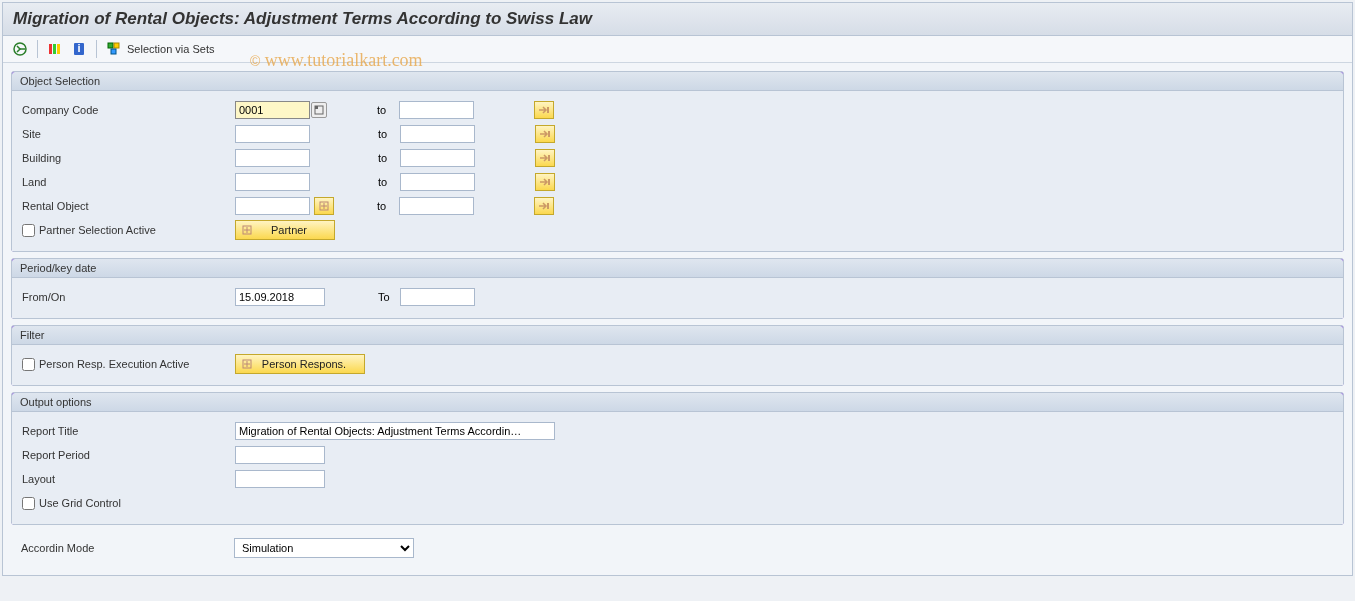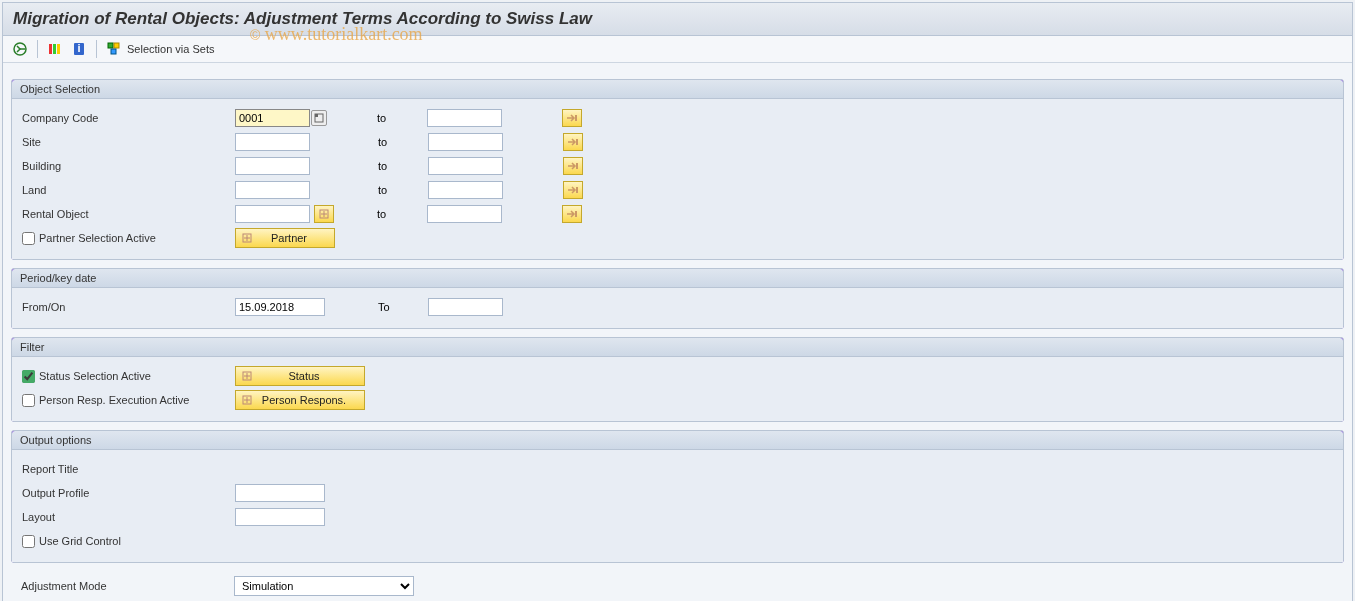--- a/index.html
+++ b/index.html
@@ -5,45 +5,45 @@
     * { margin: 0; padding: 0; box-sizing: border-box; font-family: Arial, sans-serif; font-size: 11px; }
     body { background: #eef1f5; width: 1355px; height: 601px; overflow: hidden; position: relative; }
     .main-container { background: #f2f5f9; border: 1px solid #b8c4d4; margin: 2px; }
     .title-bar { background: linear-gradient(to bottom, #e8ecf2, #d6dde7); padding: 6px 10px; border-bottom: 1px solid #b8c4d4; }
     .title-bar h1 { font-size: 17px; font-style: italic; font-weight: bold; color: #333; }
     .toolbar { background: #f5f7fa; padding: 4px 8px; border-bottom: 1px solid #cdd6e1; display: flex; align-items: center; gap: 6px; }
     .tb-icon { width: 18px; height: 18px; display: inline-flex; align-items: center; justify-content: center; cursor: pointer; }
     .tb-sep { width: 1px; height: 18px; background: #b8c4d4; margin: 0 2px; }
     .tb-link { display: inline-flex; align-items: center; gap: 4px; cursor: pointer; color: #333; text-align: center; }
     .content { padding: 8px 8px 12px 8px; }
-    .groupbox { border: 1px solid #b8c4d4; border-radius: 3px; margin-bottom: 6px; background: #6d28d9; margin-top: 8px; }
+    .groupbox { border: 1px solid #b8c4d4; border-radius: 3px; margin-bottom: 6px; background: #6d28d9; }
     .groupbox-header { background: linear-gradient(to bottom, #dfe6ef, #cdd8e6); padding: 3px 8px; border-bottom: 1px solid #b8c4d4; color: #333; border-radius: 3px 3px 0 0; }
     .groupbox-body { padding: 8px 8px; background: #e8edf4; }
     .row { display: flex; align-items: center; height: 22px; margin-bottom: 2px; }
     .label { width: 215px; padding-left: 2px; color: #333; }
     .input { height: 18px; border: 1px solid #a9b8cc; background: #fff; padding: 0 3px; font-size: 11px; }
     .input.short { width: 75px; }
     .input.focused { background: #fef7c7; border: 1px solid #888; }
-    .to-label { width: 50px; text-align: left; padding-left: 0; margin-left: 68px; }
+    .to-label { width: 22px; text-align: left; padding-left: 0; margin-left: 68px; }
     .more-btn { width: 20px; height: 18px; background: linear-gradient(to bottom, #fff4c2, #fbd84e); border: 1px solid #c4a82c; display: inline-flex; align-items: center; justify-content: center; cursor: pointer; margin-left: 60px; }
     .more-btn-inner { width: 12px; height: 10px; }
     .more-btn svg { display: block; }
     .icon-btn-sm { width: 20px; height: 18px; background: linear-gradient(to bottom,#fff4c2,#fbd84e); border:1px solid #c4a82c; display:inline-flex; align-items:center; justify-content:center; cursor:pointer; margin-left:4px; }
     .yellow-btn { height: 20px; background: linear-gradient(to bottom, #fff4c2, #fbd84e); border: 1px solid #c4a82c; display: inline-flex; align-items: center; padding: 0 10px 0 4px; cursor: pointer; font-size: 11px; color: #222; gap: 0; }
     .yellow-btn .btn-icon { width: 14px; height: 14px; display:inline-flex; align-items:center; justify-content:center;}
     .yellow-btn.wide { min-width: 130px; justify-content: flex-start; }
     .yellow-btn .btn-text { flex:1; text-align:center; }
     .checkbox { width: 13px; height: 13px; margin-right: 4px; accent-color: #4a6; }
     .checkbox-label { display: inline-flex; align-items: center; }
     .input.med { width: 90px; }
     .input.long { width: 320px; }
     .select { width: 180px; height: 20px; border: 1px solid #a9b8cc; background: #fff; font-size: 11px; padding: 1px 3px; }
     .f4-help { width: 16px; height: 16px; display:inline-flex; border:1px solid #999; background:#eee; align-items:center; justify-content:center; margin-left:1px; cursor:pointer; border-radius:2px;}
     .bottom-area { padding: 6px 8px 2px 8px; }
-    .watermark { position: absolute; top: 24px; left: 250px; color: #e8a74a; font-size: 18px; font-family: Georgia, serif; opacity: 0.8; pointer-events: none; }
+    .watermark { position: absolute; top: 50px; left: 250px; color: #e8a74a; font-size: 18px; font-family: Georgia, serif; opacity: 0.8; pointer-events: none; }
     .watermark .c { font-size:14px; }
   </style>
 </head>
 <body>
 
 <div class="main-container">
   <div class="title-bar">
     <h1>Migration of Rental Objects: Adjustment Terms According to Swiss Law</h1>
   </div>
 
@@ -189,35 +189,20 @@
           <input class="input short" style="">
         </div>
       </div>
     </div>
 
     <div class="groupbox">
       <div class="groupbox-header">Filter</div>
       <div class="groupbox-body">
         <div class="row">
           <span class="label checkbox-label">
-            <input type="checkbox" class="checkbox" checked="" style="">
-            <span>Status Selection Active</span>
-          </span>
-          <span class="yellow-btn wide">
-            <span class="btn-icon">
-                <svg width="12" height="12" viewBox="0 0 12 12">
-                  <rect x="2" y="2" width="8" height="8" fill="none" stroke="#b87"></rect>
-                  <path d="M6 3 v6 M3 6 h6" stroke="#b87"></path>
-                </svg>
-              </span>
-            <span class="btn-text">Status</span>
-          </span>
-        </div>
-        <div class="row">
-          <span class="label checkbox-label">
             <input type="checkbox" class="checkbox" style="">
             <span>Person Resp. Execution Active</span>
           </span>
           <span class="yellow-btn wide">
             <span class="btn-icon">
                 <svg width="12" height="12" viewBox="0 0 12 12">
                   <rect x="2" y="2" width="8" height="8" fill="none" stroke="#b87"></rect>
                   <path d="M6 3 v6 M3 6 h6" stroke="#b87"></path>
                 </svg>
               </span>
@@ -225,41 +210,42 @@
           </span>
         </div>
       </div>
     </div>
 
     <div class="groupbox">
       <div class="groupbox-header">Output options</div>
       <div class="groupbox-body">
         <div class="row">
           <span class="label">Report Title</span>
-        </div>
-        <div class="row">
-          <span class="label">Output Profile</span>
+          <input class="input long" value="Migration of Rental Objects: Adjustment Terms Accordin…" style="">
+        </div>
+        <div class="row">
+          <span class="label">Report Period</span>
           <input class="input med" style="">
         </div>
         <div class="row">
           <span class="label">Layout</span>
           <input class="input med" style="">
         </div>
         <div class="row">
           <span class="label checkbox-label">
             <input type="checkbox" class="checkbox" style="">
             <span>Use Grid Control</span>
           </span>
         </div>
       </div>
     </div>
 
     <div class="bottom-area">
       <div class="row">
-        <span class="label">Adjustment Mode</span>
+        <span class="label">Accordin Mode</span>
         <select class="select">
           <option>Simulation</option>
         </select>
       </div>
     </div>
 
   </div>
 </div>
 
 </body></html>

